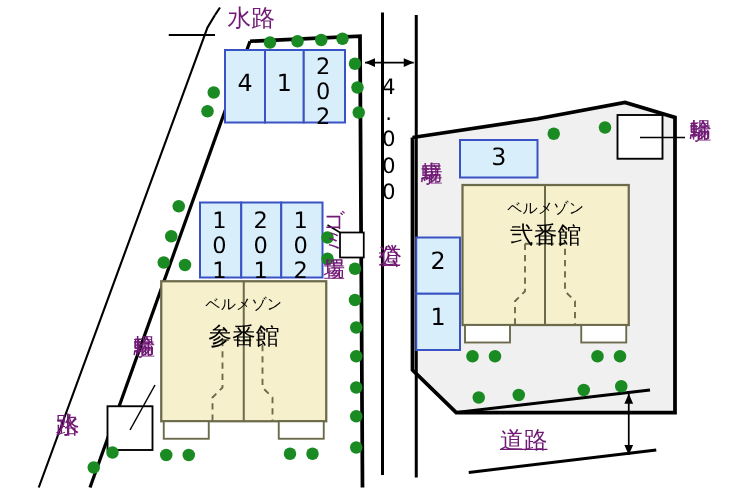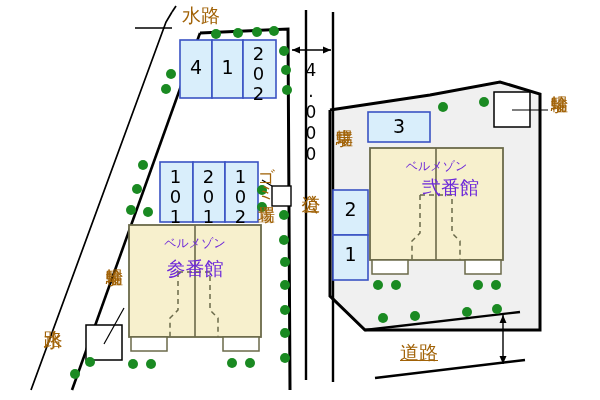--- a/index.html
+++ b/index.html
@@ -22,21 +22,21 @@
   }
   svg.layer {
     position: absolute;
     top: 0;
     left: 0;
     width: 600px;
     height: 400px;
   }
   .lbl {
     position: absolute;
-    color: #a16207;
+    color: #701a75;
     font-family: "DejaVu Sans", "Liberation Sans", sans-serif;
     line-height: 1.0;
     white-space: nowrap;
     user-select: none;
   }
   .vert {
     writing-mode: vertical-rl;
     text-orientation: upright;
     white-space: nowrap;
     line-height: 1.0;
@@ -49,21 +49,21 @@
     line-height: 1.0;
   }
   .stall-num.v {
     writing-mode: vertical-rl;
     text-orientation: upright;
     letter-spacing: -1px;
   }
   .bldg-name {
     position: absolute;
     text-align: center;
-    color: #6d28d9;
+    color: #000000;
   }
   .dim-text {
     position: absolute;
     color: #000000;
     font-size: 17px;
     letter-spacing: 1px;
   }
 </style>
 </head>
 <body>
@@ -208,17 +208,17 @@
 
   <div class="lbl vert" style="left:336px; top:116px; font-size:17px;">駐車場</div>
 
   <div class="lbl vert" style="left:551px; top:82px; font-size:17px;">駐輪場</div>
 
   <div class="stall-num" style="left:368px; top:117px; width:62px;">3</div>
   <div class="stall-num" style="left:333px; top:200px; width:35px;">2</div>
   <div class="stall-num" style="left:333px; top:245px; width:35px;">1</div>
 
   <div class="bldg-name" style="left:370px; top:158px; width:133px; font-size:12px;">ベルメゾン</div>
-  <div class="bldg-name" style="left:384px; top:175px; width:133px; font-size:19px;">弐番館</div>
+  <div class="bldg-name" style="left:370px; top:175px; width:133px; font-size:19px;">弐番館</div>
 
   <div class="lbl" style="left:400px; top:343px; font-size:19px;text-decoration:underline;">道路</div>
 
 </div>
 
 </body></html>

